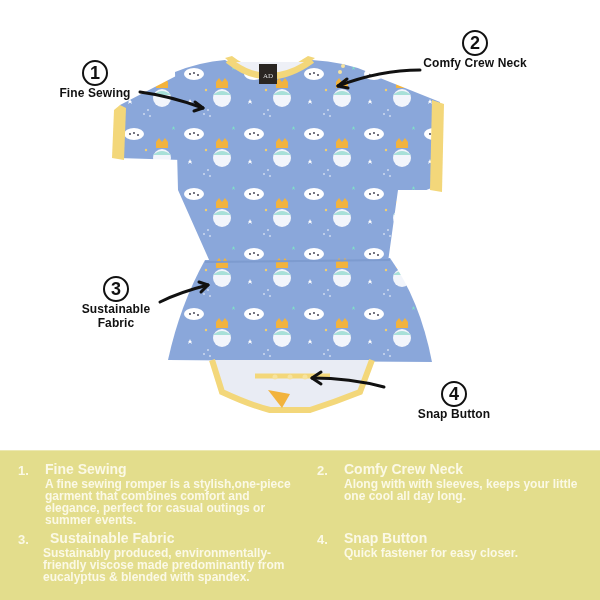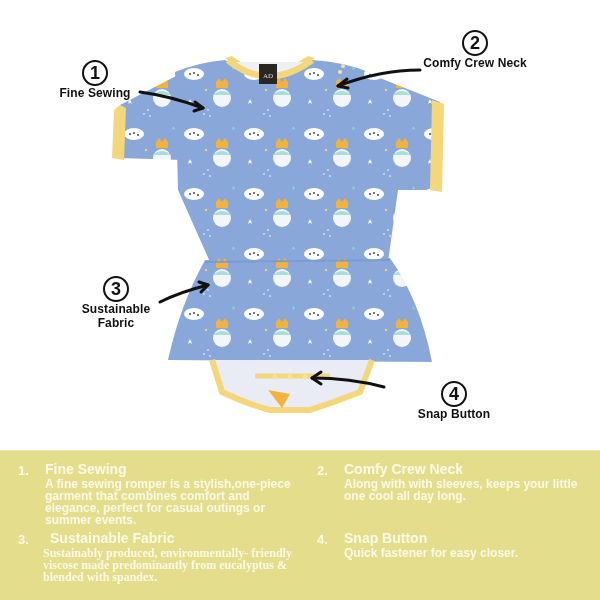--- a/index.html
+++ b/index.html
@@ -118,21 +118,21 @@
 
   <div class="feature" style="left:317px; top:12px;">
     <span class="fnum">2.</span>
     <span class="ftitle">Comfy Crew Neck</span>
     <span class="fdesc" style="width:240px;">Along with with sleeves, keeps your little one cool all day long.</span>
   </div>
 
   <div class="feature" style="left:18px; top:81px;">
     <span class="fnum">3.</span>
     <span class="ftitle" style="left:32px;">Sustainable Fabric</span>
-    <span class="fdesc" style="left:25px; width:262px;font-family:Liberation Serif, serif;">Sustainably produced, environmentally- friendly viscose made predominantly from eucalyptus  &amp; blended with spandex.</span>
+    <span class="fdesc" style="left:25px; width:262px;">Sustainably produced, environmentally- friendly viscose made predominantly from eucalyptus  &amp; blended with spandex.</span>
   </div>
 
   <div class="feature" style="left:317px; top:81px;">
     <span class="fnum">4.</span>
     <span class="ftitle">Snap Button</span>
     <span class="fdesc">Quick fastener for easy closer.</span>
   </div>
 </div>
 
 </body></html>

